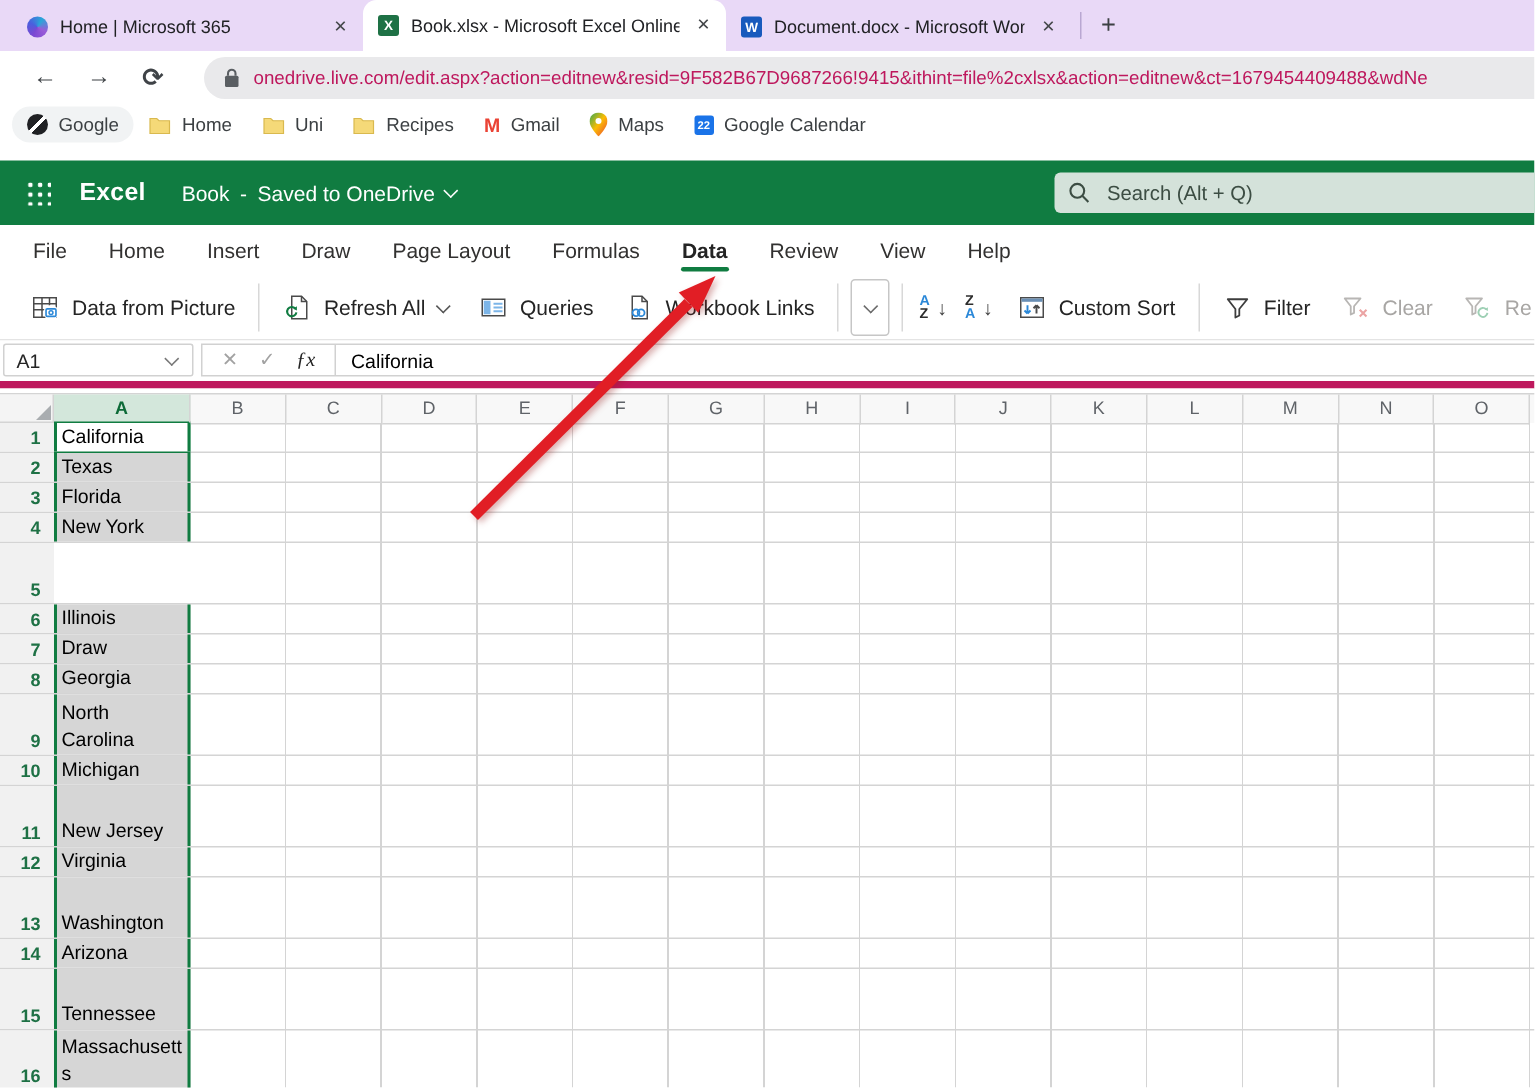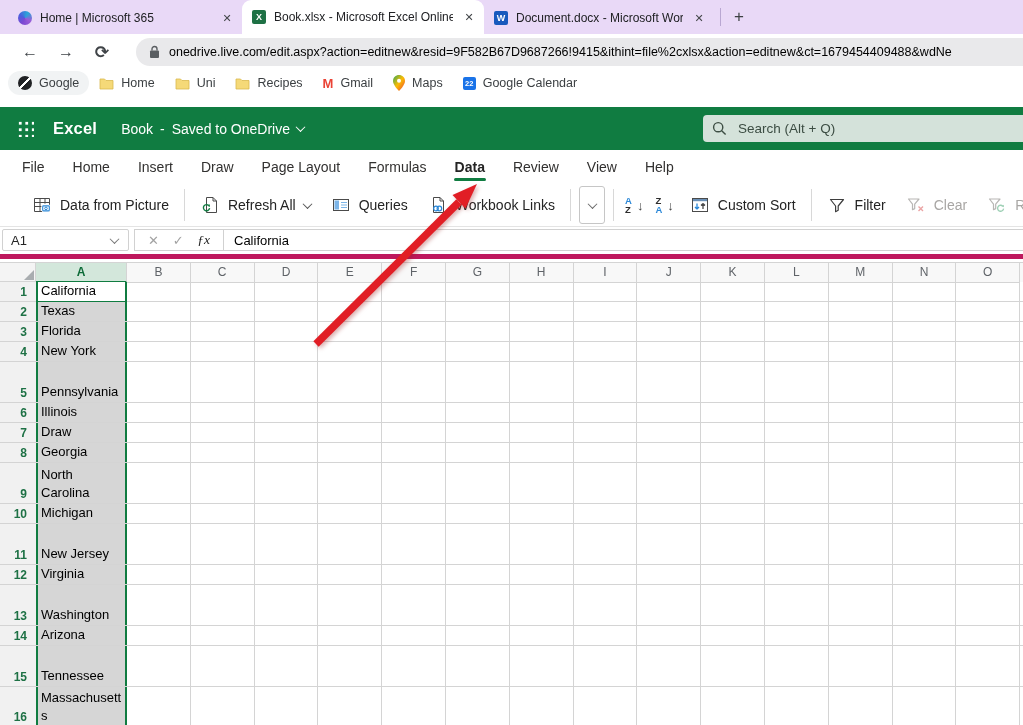--- a/index.html
+++ b/index.html
@@ -20,21 +20,21 @@
   .ic-excel { background:#1e7145; } .ic-word { background:#185abd; }
   .ic-m365 { width:14px; height:14px; border-radius:50%; flex:none;
       background:conic-gradient(from 210deg,#7a48d2,#4a5fde,#2aa6d8,#9a5bd8,#7a48d2); }
 
   
   .urlrow { height:36px; display:flex; align-items:center; background:#fff; padding-left:12px; }
   .navic { width:36px; text-align:center; font-size:16px; color:#3f4347; }
   .reloadic { font-size:17px; font-weight:bold; }
   .omnibox { margin-left:16px; height:28px; flex:1; background:#e9e9eb; border-radius:14px 0 0 14px;
       display:flex; align-items:center; padding-left:13px; overflow:hidden; }
-  .urltext { font-size:12.5px; color:#000000; white-space:nowrap; margin-left:9px; }
+  .urltext { font-size:12.5px; color:#be185d; white-space:nowrap; margin-left:9px; }
 
   
   .bmbar { height:26px; display:flex; align-items:center; padding-left:8px; background:#fff; }
   .bm { display:flex; align-items:center; gap:7px; font-size:12.5px; color:#3c4043; padding:0 10px; height:24px; }
   .bm.pill { background:#f1f3f4; border-radius:12px; }
   .ic-google { width:14px; height:14px; border-radius:50%; flex:none;
       background:linear-gradient(135deg,#202124 45%,#fff 45% 55%,#202124 55%); }
   .ic-cal { width:13px; height:13px; background:#1a73e8; border-radius:2px; color:#fff; font-size:7.5px; font-weight:bold;
       display:inline-flex; align-items:center; justify-content:center; flex:none; }
   .ic-gmail { color:#ea4335; font-weight:bold; font-size:13px; }
@@ -53,21 +53,21 @@
       display:flex; align-items:center; gap:11px; padding-left:9px; color:#3c4d43; font-size:13.5px; }
 
   
   .menubar { height:34px; display:flex; align-items:center; padding-left:8px; font-size:14px; color:#323130; background:#fff; }
   .mitem { padding:0 14px; height:100%; display:flex; align-items:center; position:relative; }
   .mitem.active { font-weight:bold; color:#242424; }
   .mitem.active::after { content:""; position:absolute; left:13px; right:13px; bottom:3px; height:3px;
       background:#107c41; border-radius:2px; }
 
   
-  .ribbon { height:43px; display:flex; align-items:center; padding-left:22px; font-size:14px; color:#242424;
+  .ribbon { height:43px; display:flex; align-items:center; padding-left:10px; font-size:14px; color:#242424;
       border-bottom:1px solid #e4e4e4; background:#fff; overflow:hidden; white-space:nowrap; }
   .rbtn { display:flex; align-items:center; gap:8px; padding:0 10px; height:38px; flex:none; }
   .rbtn svg { flex:none; }
   .vsep { width:1px; height:32px; background:#d8d8d8; margin:0 5px; flex:none; }
   .disabled { color:#a8a6a4; }
   .chevbtn { width:26px; height:38px; border:1px solid #c6c6c6; border-radius:3px; display:grid;
       place-items:center; color:#6a6a6a; margin:0 3px; flex:none; }
   .sortstack { display:flex; flex-direction:column; font-size:9.5px; font-weight:bold; line-height:9px; color:#2d2d2d; }
   .blue { color:#2b88d8; }
   .dna { font-size:13px; color:#3d3d3d; margin-left:1px; }
@@ -377,23 +377,20 @@
     </div>
     <div class="grow h20">
       <div class="rnum">4</div>
       <div class="ac">
           <span class="actext">New York</span>
         </div>
       <div class="gfill"></div>
     </div>
     <div class="grow h41">
       <div class="rnum">5</div>
-      <div class="ac">
-          <span class="actext">Pennsylvania</span>
-        </div>
       <div class="gfill"></div>
     </div>
     <div class="grow h20">
       <div class="rnum">6</div>
       <div class="ac">
           <span class="actext">Illinois</span>
         </div>
       <div class="gfill"></div>
     </div>
     <div class="grow h20">

